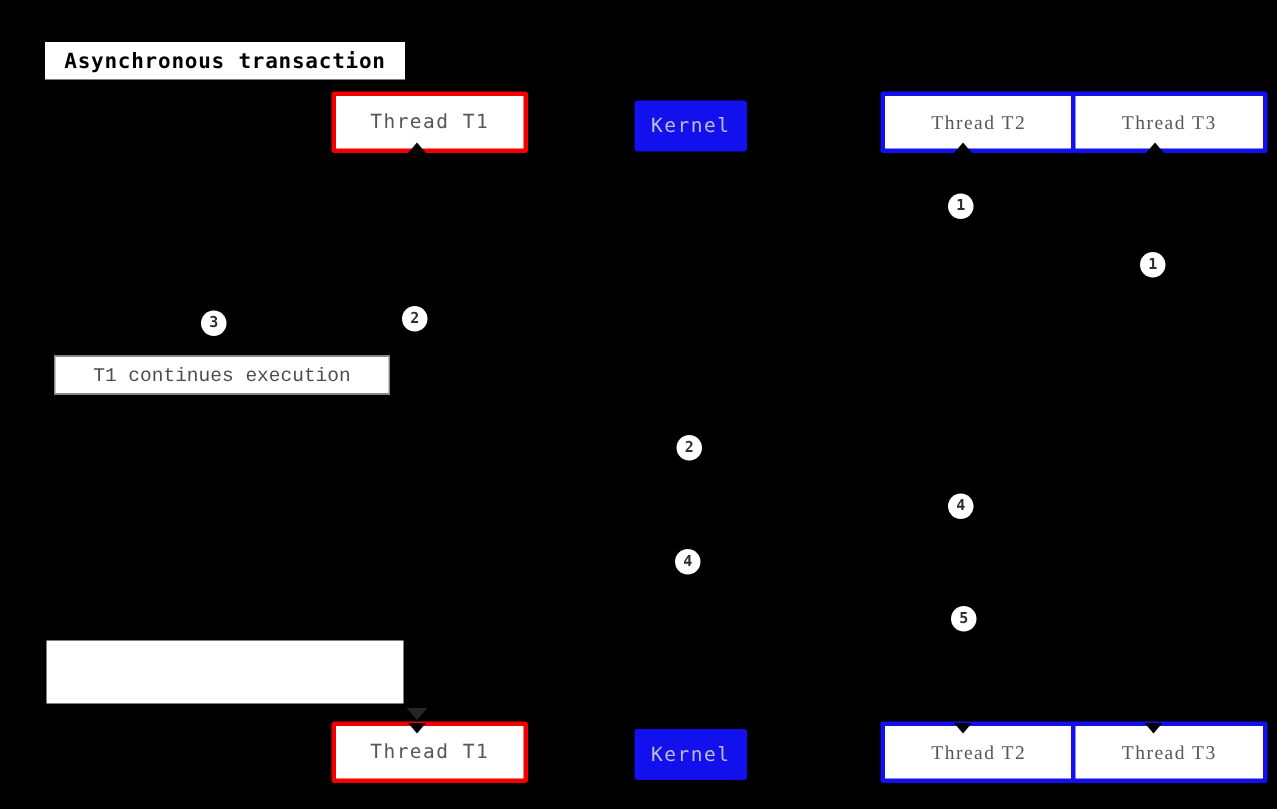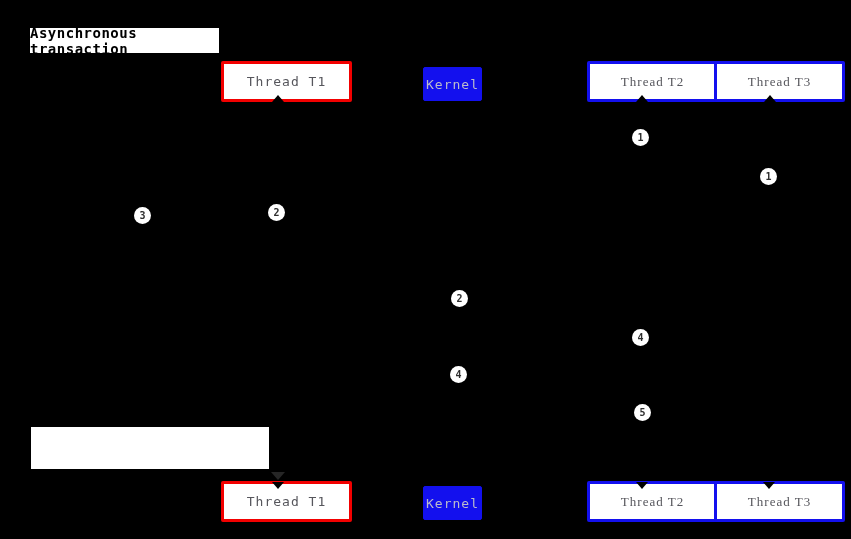--- a/index.html
+++ b/index.html
@@ -11,42 +11,42 @@
     position: relative;
     width: 851px;
     height: 539px;
     background: var(--background, #000);
     overflow: hidden;
     font-family: "DejaVu Sans Mono", monospace;
   }
   .abs { position: absolute; box-sizing: border-box; }
 
   .title-box {
-    left: 30px; top: 28px; width: 189px; height: 25px;
+    left: 30px; top: 28px; width: 240px; height: 25px;
     background: var(--box-fill, #fff);
     color: var(--title-text, #000);
     font-weight: bold;
     font-size: 14px;
     letter-spacing: 0.5px;
     display: flex; align-items: center; justify-content: center;
   }
 
   .actor {
     background: var(--box-fill, #fff);
     color: var(--box-text, #56565c);
     font-size: 13px;
     letter-spacing: 1px;
     display: flex; align-items: center; justify-content: center;
     border-radius: 2px;
   }
   .actor.thread { width: 131px; height: 41px; border: 3px solid; }
   .actor.red-border  { border-color: var(--red-accent, #f20000); }
   .actor.blue-border { border-color: var(--blue-accent, #1310ee); font-family: Liberation Serif, serif; }
   .actor.kernel {
-    width: 59px; height: 34px;
+    width: 75px; height: 34px;
     background: var(--blue-accent, #1310ee);
     border: 1px solid var(--blue-accent, #1310ee);
     color: var(--kernel-text, #bcbcca);
   }
   .row-top.t1     { left: 221px; top: 61px; }
   .row-top.kern   { left: 423px; top: 67px; }
   .row-top.t2     { left: 587px; top: 61px; }
   .row-top.t3     { left: 714px; top: 61px; }
   .row-bottom.t1   { left: 221px; top: 481px; }
   .row-bottom.kern { left: 423px; top: 486px; }
@@ -128,20 +128,21 @@
 
   <div class="abs seq-marker m0">1</div>
   <div class="abs seq-marker m1">1</div>
   <div class="abs seq-marker m2">2</div>
   <div class="abs seq-marker m3">3</div>
   <div class="abs seq-marker m4">2</div>
   <div class="abs seq-marker m5">4</div>
   <div class="abs seq-marker m6">4</div>
   <div class="abs seq-marker m7">5</div>
 
+  <div class="abs note-box">T1 continues execution</div>
   <div class="abs blank-box"></div>
 
   <div class="abs tick faint"></div>
 
   <div class="abs actor thread red-border row-bottom t1">
     <span>Thread T1</span>
   </div>
   <div class="abs actor kernel row-bottom kern">
     <span>Kernel</span>
   </div>

